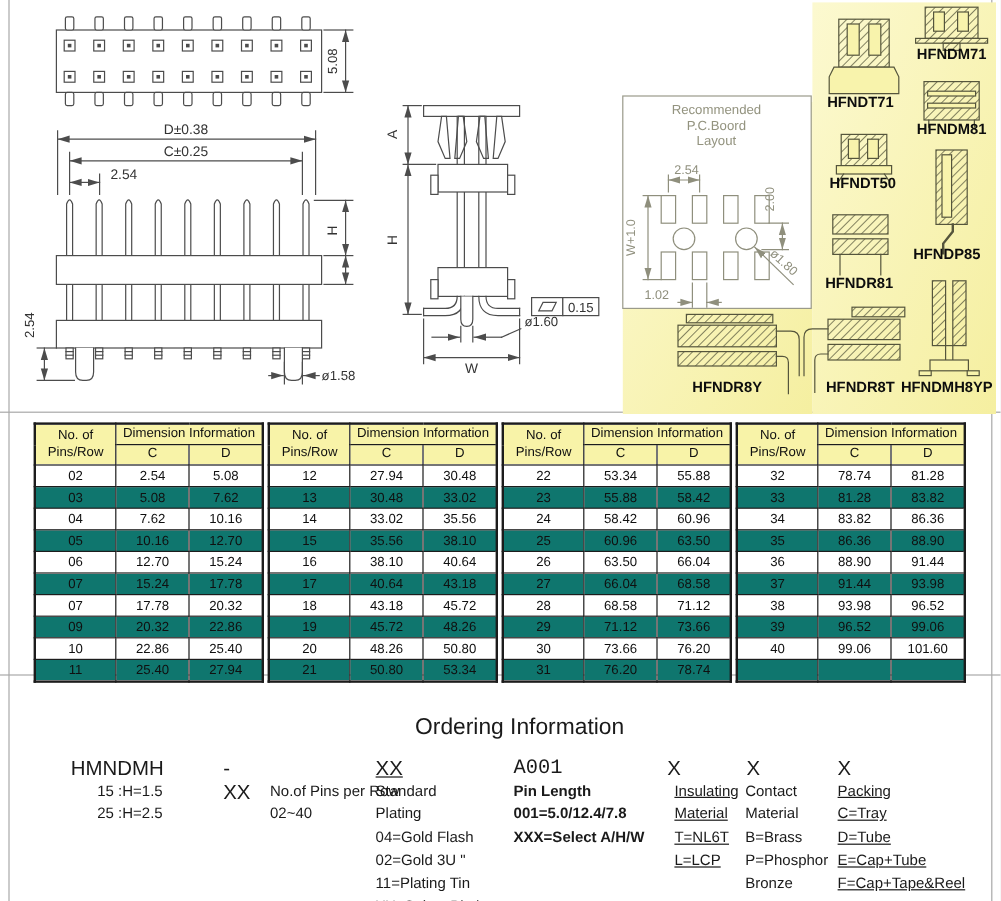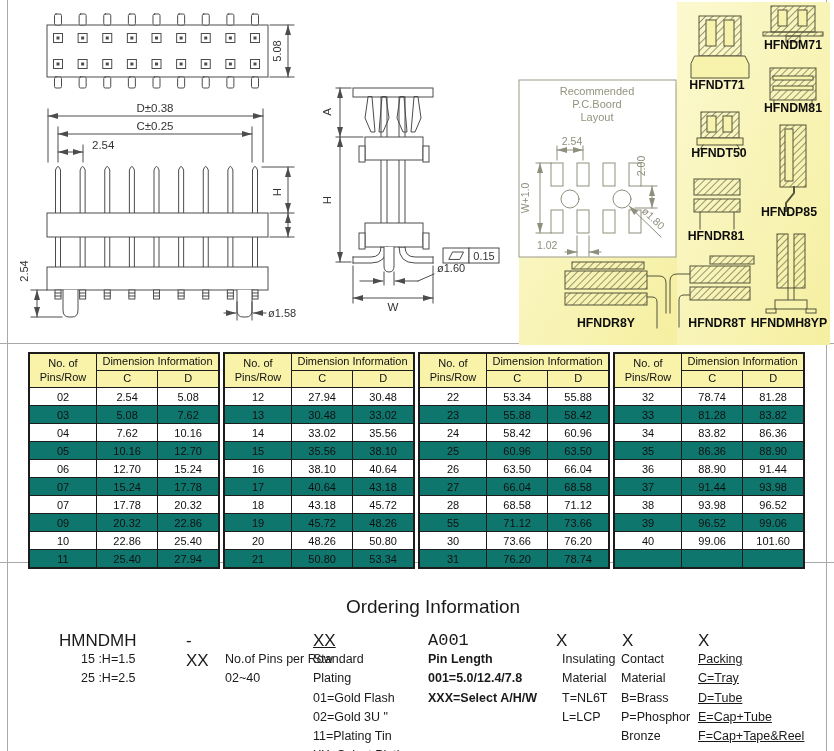--- a/index.html
+++ b/index.html
@@ -558,21 +558,21 @@
             <td>27</td>
             <td>66.04</td>
             <td>68.58</td>
           </tr>
           <tr>
             <td>28</td>
             <td>68.58</td>
             <td>71.12</td>
           </tr>
           <tr class="alt">
-            <td>55</td>
+            <td>29</td>
             <td>71.12</td>
             <td>73.66</td>
           </tr>
           <tr>
             <td>30</td>
             <td>73.66</td>
             <td>76.20</td>
           </tr>
           <tr class="alt">
             <td>31</td>
@@ -661,37 +661,37 @@
       <div class="ord-lines" style="left:187px;top:650px;margin-left:22px;">
           <div>No.of Pins per Row</div>
           <div>02~40</div>
         </div>
     </div>
     <div class="ord-col">
       <div class="ord-code" style="left:297px;top:631px;text-decoration:underline;">XX</div>
       <div class="ord-lines" style="left:297px;top:650px;">
           <div>Standard</div>
           <div>Plating</div>
-          <div>01=Gold Flash</div>
+          <div>04=Gold Flash</div>
           <div>02=Gold 3U "</div>
           <div>11=Plating Tin</div>
           <div>XX=Select Plating</div>
         </div>
     </div>
     <div class="ord-col">
       <div class="ord-code" style="left:412px;top:631px;font-family:Liberation Mono, monospace;">A001</div>
       <div class="ord-lines" style="left:412px;top:650px;font-weight:bold;">
           <div>Pin Length</div>
           <div>001=5.0/12.4/7.8</div>
           <div>XXX=Select A/H/W</div>
         </div>
     </div>
     <div class="ord-col">
       <div class="ord-code" style="left:540px;top:631px;">X</div>
-      <div class="ord-lines" style="left:546px;top:650px;">
+      <div class="ord-lines" style="left:546px;top:650px;text-decoration:underline;">
           <div>Insulating</div>
           <div>Material</div>
           <div>T=NL6T</div>
           <div>L=LCP</div>
         </div>
     </div>
     <div class="ord-col">
       <div class="ord-code" style="left:606px;top:631px;">X</div>
       <div class="ord-lines" style="left:605px;top:650px;">
           <div>Contact</div>

